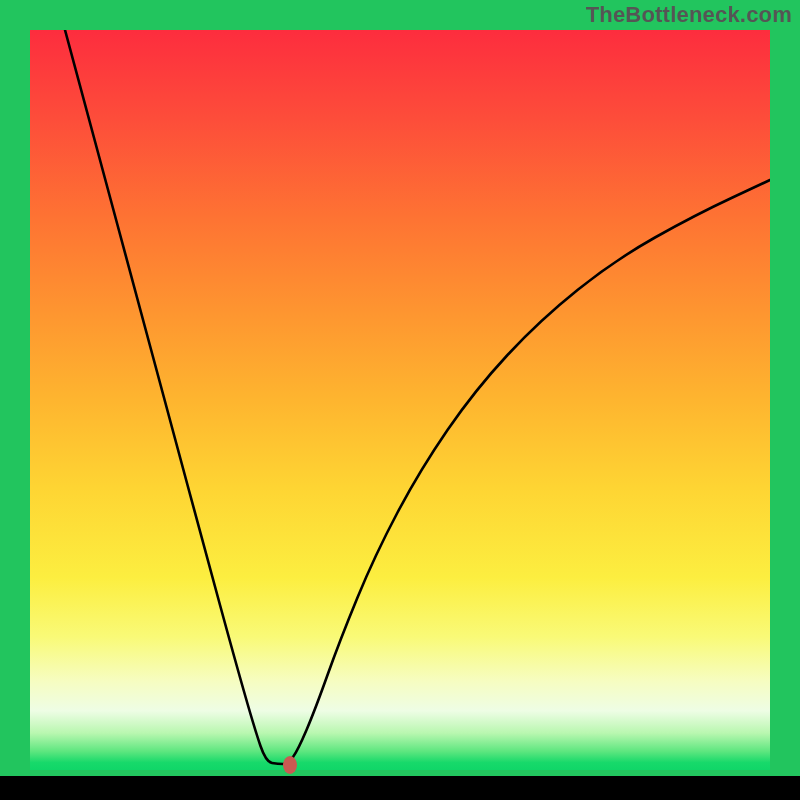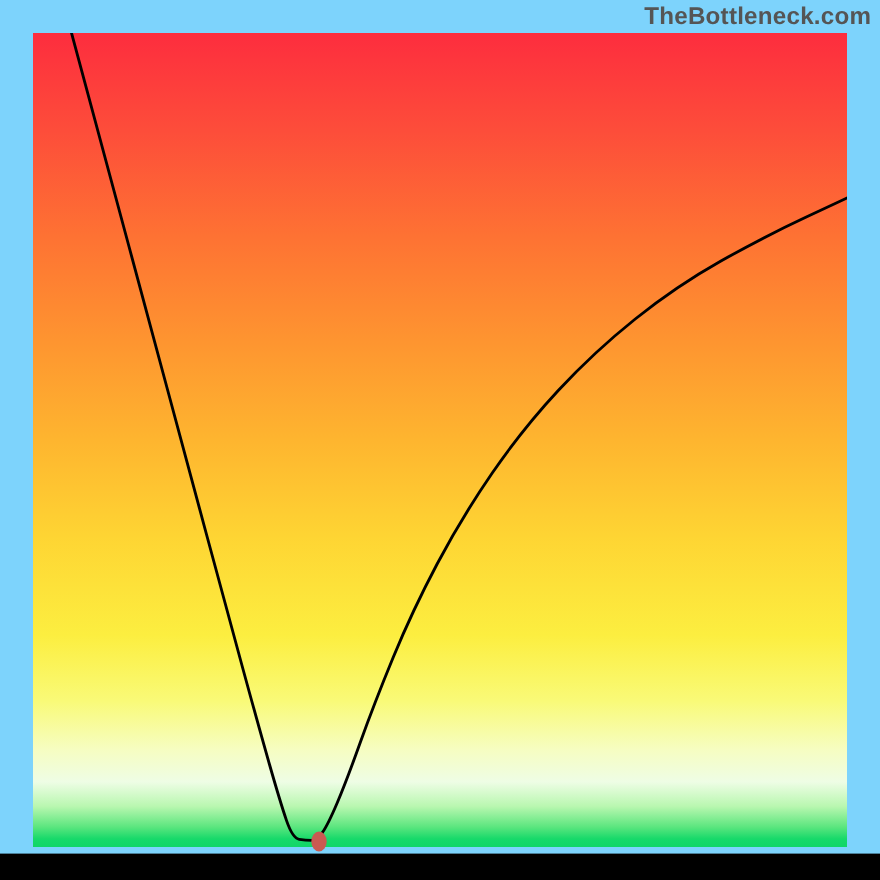--- a/index.html
+++ b/index.html
@@ -8,21 +8,21 @@
     width: 800px;
     height: 800px;
     background: #000;
     font-family: Arial, Helvetica, sans-serif;
     overflow: hidden;
   }
   .frame {
     position: relative;
     width: 800px;
     height: 776px;
-    background: #7dd3fc;
+    background: #22c55e;
   }
   .attribution {
     position: absolute;
     top: 2px;
     right: 8px;
     color: #555;
     font-size: 22px;
     font-weight: 600;
     letter-spacing: 0.2px;
     z-index: 3;

